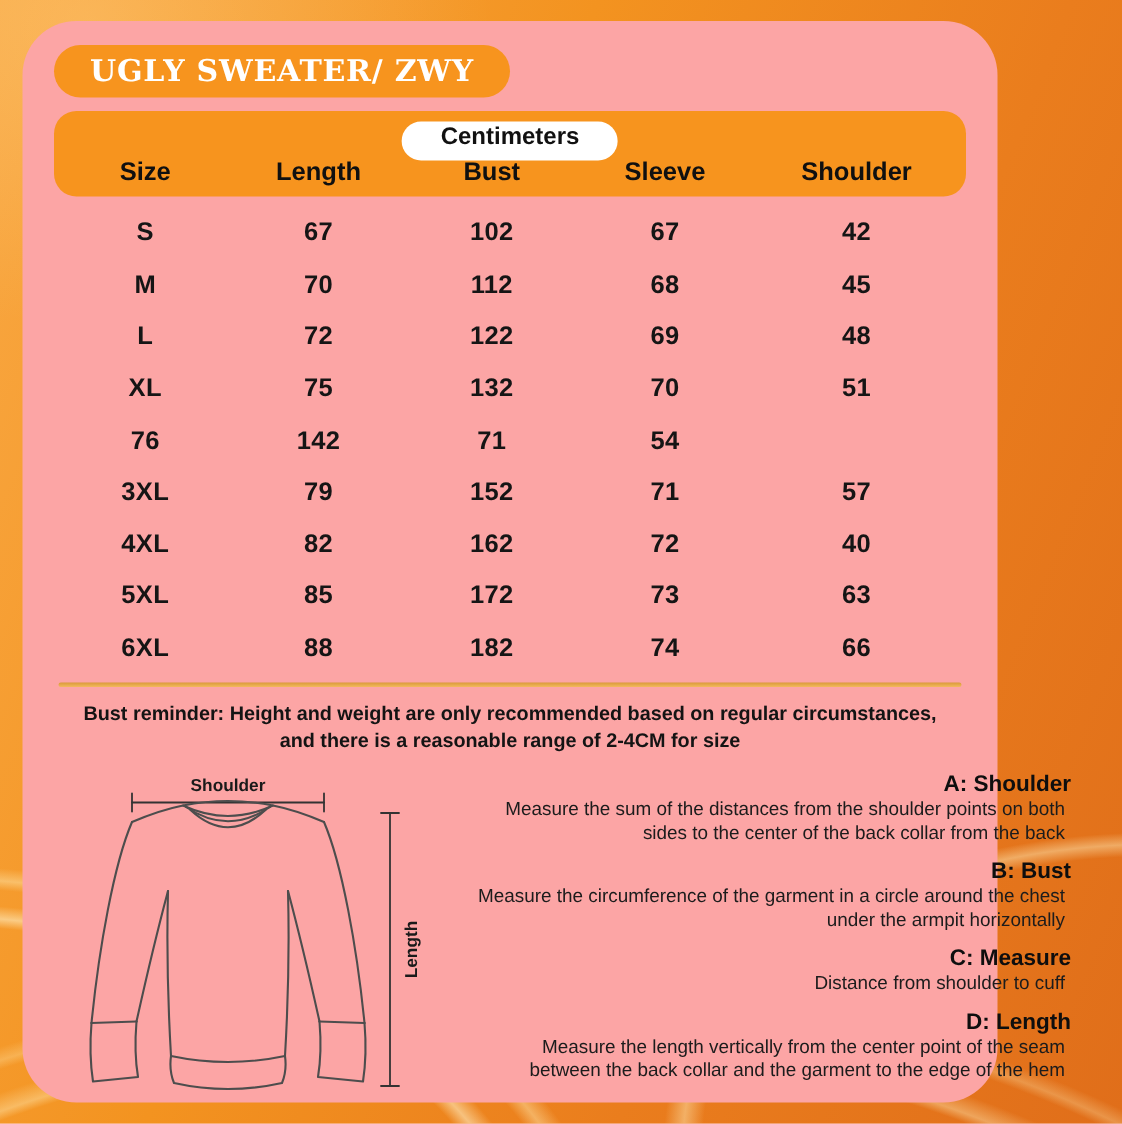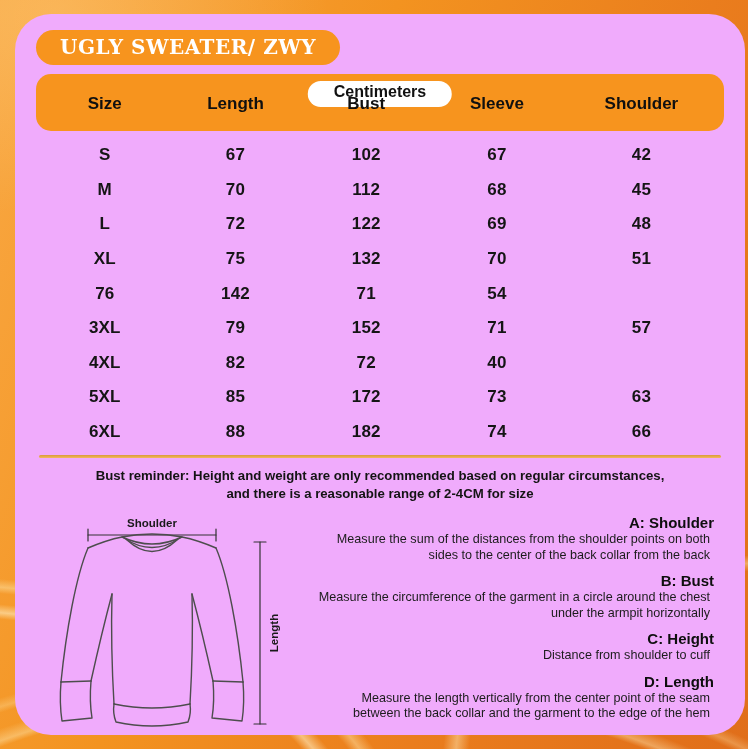--- a/index.html
+++ b/index.html
@@ -10,40 +10,40 @@
   }
   .bg-streaks{
     position:absolute;inset:0;pointer-events:none;
     background:
       radial-gradient(60% 45% at 8% 2%, rgba(255,220,150,.30), transparent 60%),
       radial-gradient(700px 420px at -60px 860px, transparent 58%, rgba(255,244,205,.55) 59.5%, transparent 61.5%, transparent 64%, rgba(255,236,180,.45) 65.5%, transparent 67.5%),
       radial-gradient(1000px 520px at 320px 980px, transparent 55%, rgba(255,240,190,.40) 56%, transparent 58%, transparent 60.5%, rgba(255,236,180,.30) 61.5%, transparent 63%),
       radial-gradient(520px 320px at 103% 101%, transparent 58%, rgba(255,240,190,.45) 60.5%, transparent 63%);
   }
   .card{
-    position:absolute;left:15px;top:14px;width:730px;height:721px;
-    background:#f0abfc;border-radius:36px;box-sizing:border-box;
+    position:absolute;left:15px;top:14px;width:650px;height:721px;
+    background:#fca5a5;border-radius:36px;box-sizing:border-box;
     padding:16px 21px 4px 21px;
   }
   .title-pill{
     display:inline-block;background:var(--orange);color:#fff;
     font-family:"DejaVu Serif",serif;font-weight:bold;font-size:20px;
     padding:5px 24px 6px 24px;border-radius:20px;letter-spacing:.5px;
   }
   .band{
     position:relative;margin-top:9px;background:var(--orange);
     border-radius:15px;height:57px;
   }
   .cent-pill{
     position:absolute;top:7px;left:50%;transform:translateX(-50%);
     background:#fff;border-radius:13px;padding:2px 26px 6px 26px;
     font-weight:bold;font-size:16px;color:#111;white-space:nowrap;
   }
   .cols{display:grid;grid-template-columns:20% 18% 20% 18% 24%;}
-  .band .cols{position:absolute;left:0;right:0;bottom:17px;}
+  .band .cols{position:absolute;left:0;right:0;bottom:6px;}
   .band .cols div{font-weight:bold;font-size:17px;color:#101010;text-align:center;}
   .tbody{margin-top:7px;}
   .trow{height:34.6px;align-items:center;}
   .trow div{font-weight:bold;font-size:17px;color:#151515;text-align:center;letter-spacing:.2px;}
   .divider{height:3px;background:linear-gradient(#d99a3a,#f3b95e);margin:6px 3px 0 3px;border-radius:2px;}
   .reminder{margin-top:9px;text-align:center;font-weight:bold;font-size:13.2px;line-height:18px;color:#141414;}
   .bottom{display:flex;margin-top:11px;}
   .diagram{width:278px;padding-left:18px;box-sizing:border-box;flex:none;}
   .instructions{width:400px;flex:none;text-align:right;}
   .instr-block{margin-bottom:9px;}
@@ -109,20 +109,21 @@
     <div class="cols trow">
       <div>3XL</div>
       <div>79</div>
       <div>152</div>
       <div>71</div>
       <div>57</div>
     </div>
     <div class="cols trow">
       <div>4XL</div>
       <div>82</div>
+      <div>162</div>
       <div>72</div>
       <div>40</div>
     </div>
     <div class="cols trow">
       <div>5XL</div>
       <div>85</div>
       <div>172</div>
       <div>73</div>
       <div>63</div>
     </div>
@@ -190,21 +191,21 @@
     <div class="instructions">
       <div class="instr-block">
         <div class="instr-heading">A: Shoulder</div>
         <div class="instr-body">Measure the sum of the distances from the shoulder points on both sides to the center of the back collar from the back</div>
       </div>
       <div class="instr-block">
         <div class="instr-heading">B: Bust</div>
         <div class="instr-body">Measure the circumference of the garment in a circle around the chest under the armpit horizontally</div>
       </div>
       <div class="instr-block">
-        <div class="instr-heading">C: Height</div>
+        <div class="instr-heading">C: Measure</div>
         <div class="instr-body">Distance from shoulder to cuff</div>
       </div>
       <div class="instr-block">
         <div class="instr-heading">D: Length</div>
         <div class="instr-body">Measure the length vertically from the center point of the seam between the back collar and the garment to the edge of the hem</div>
       </div>
     </div>
 
   </div>
 </div>

